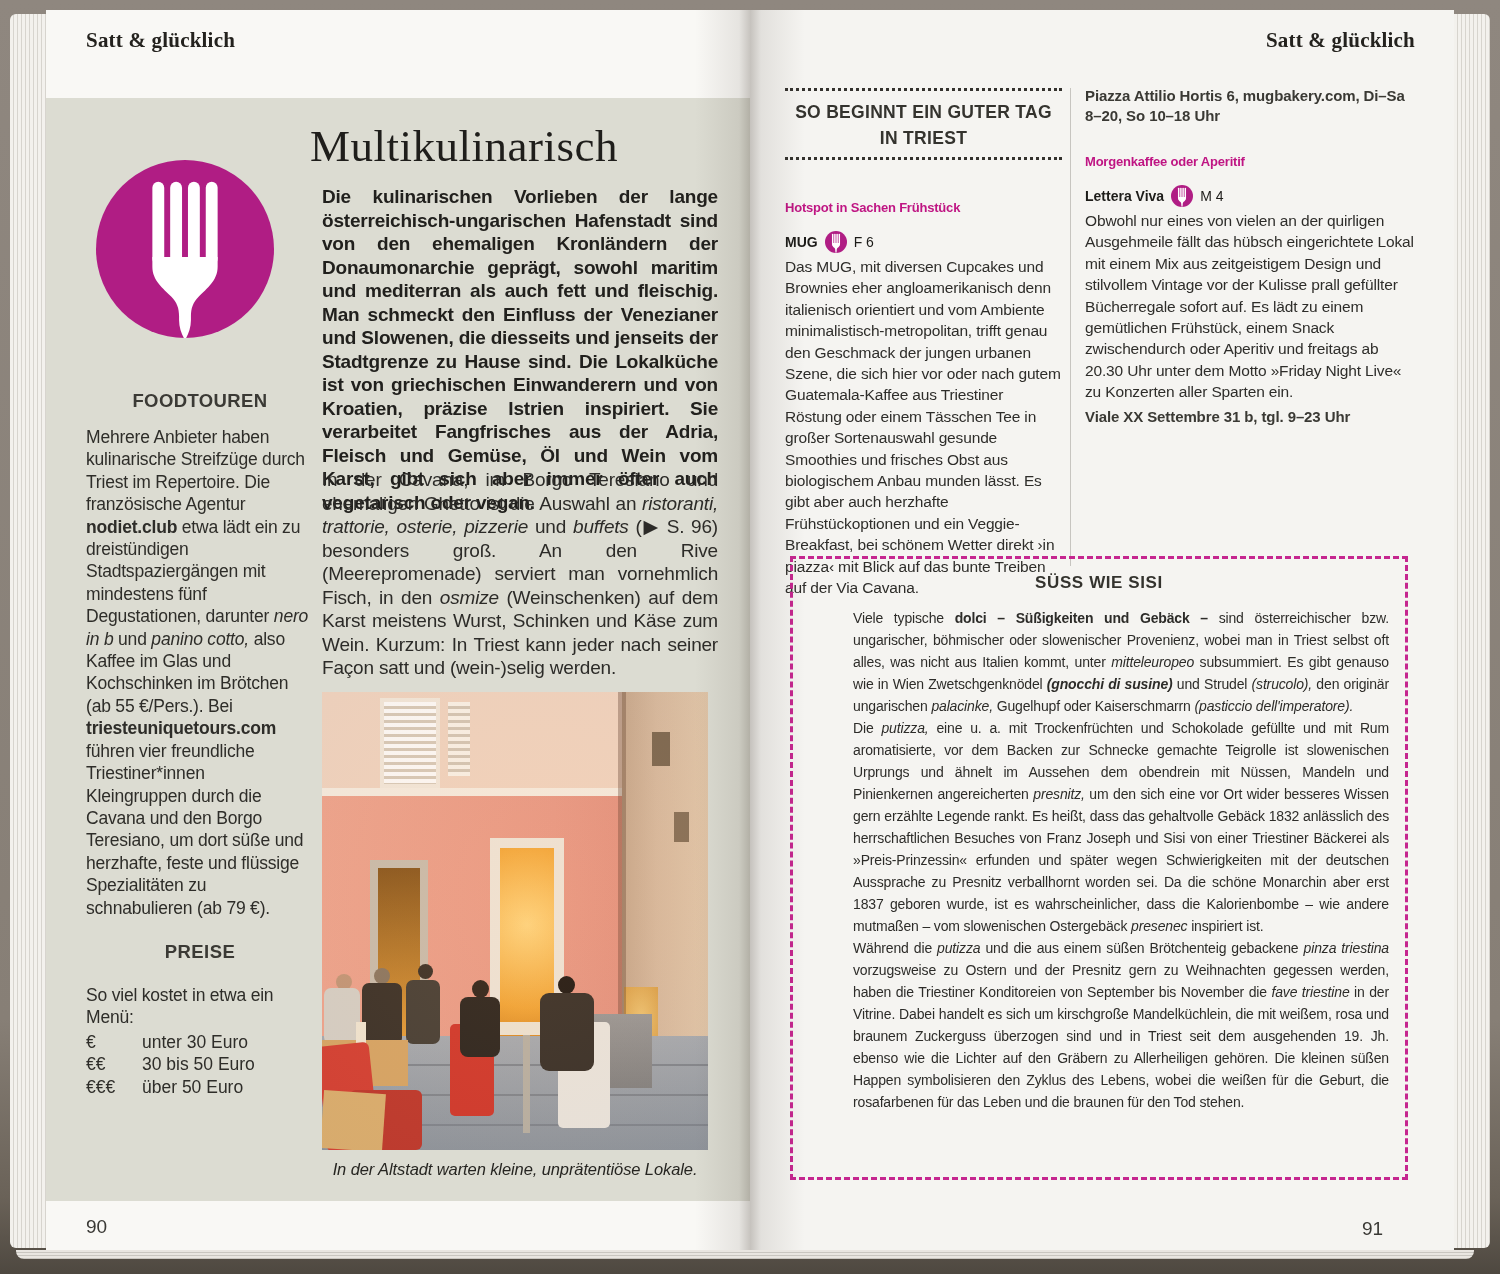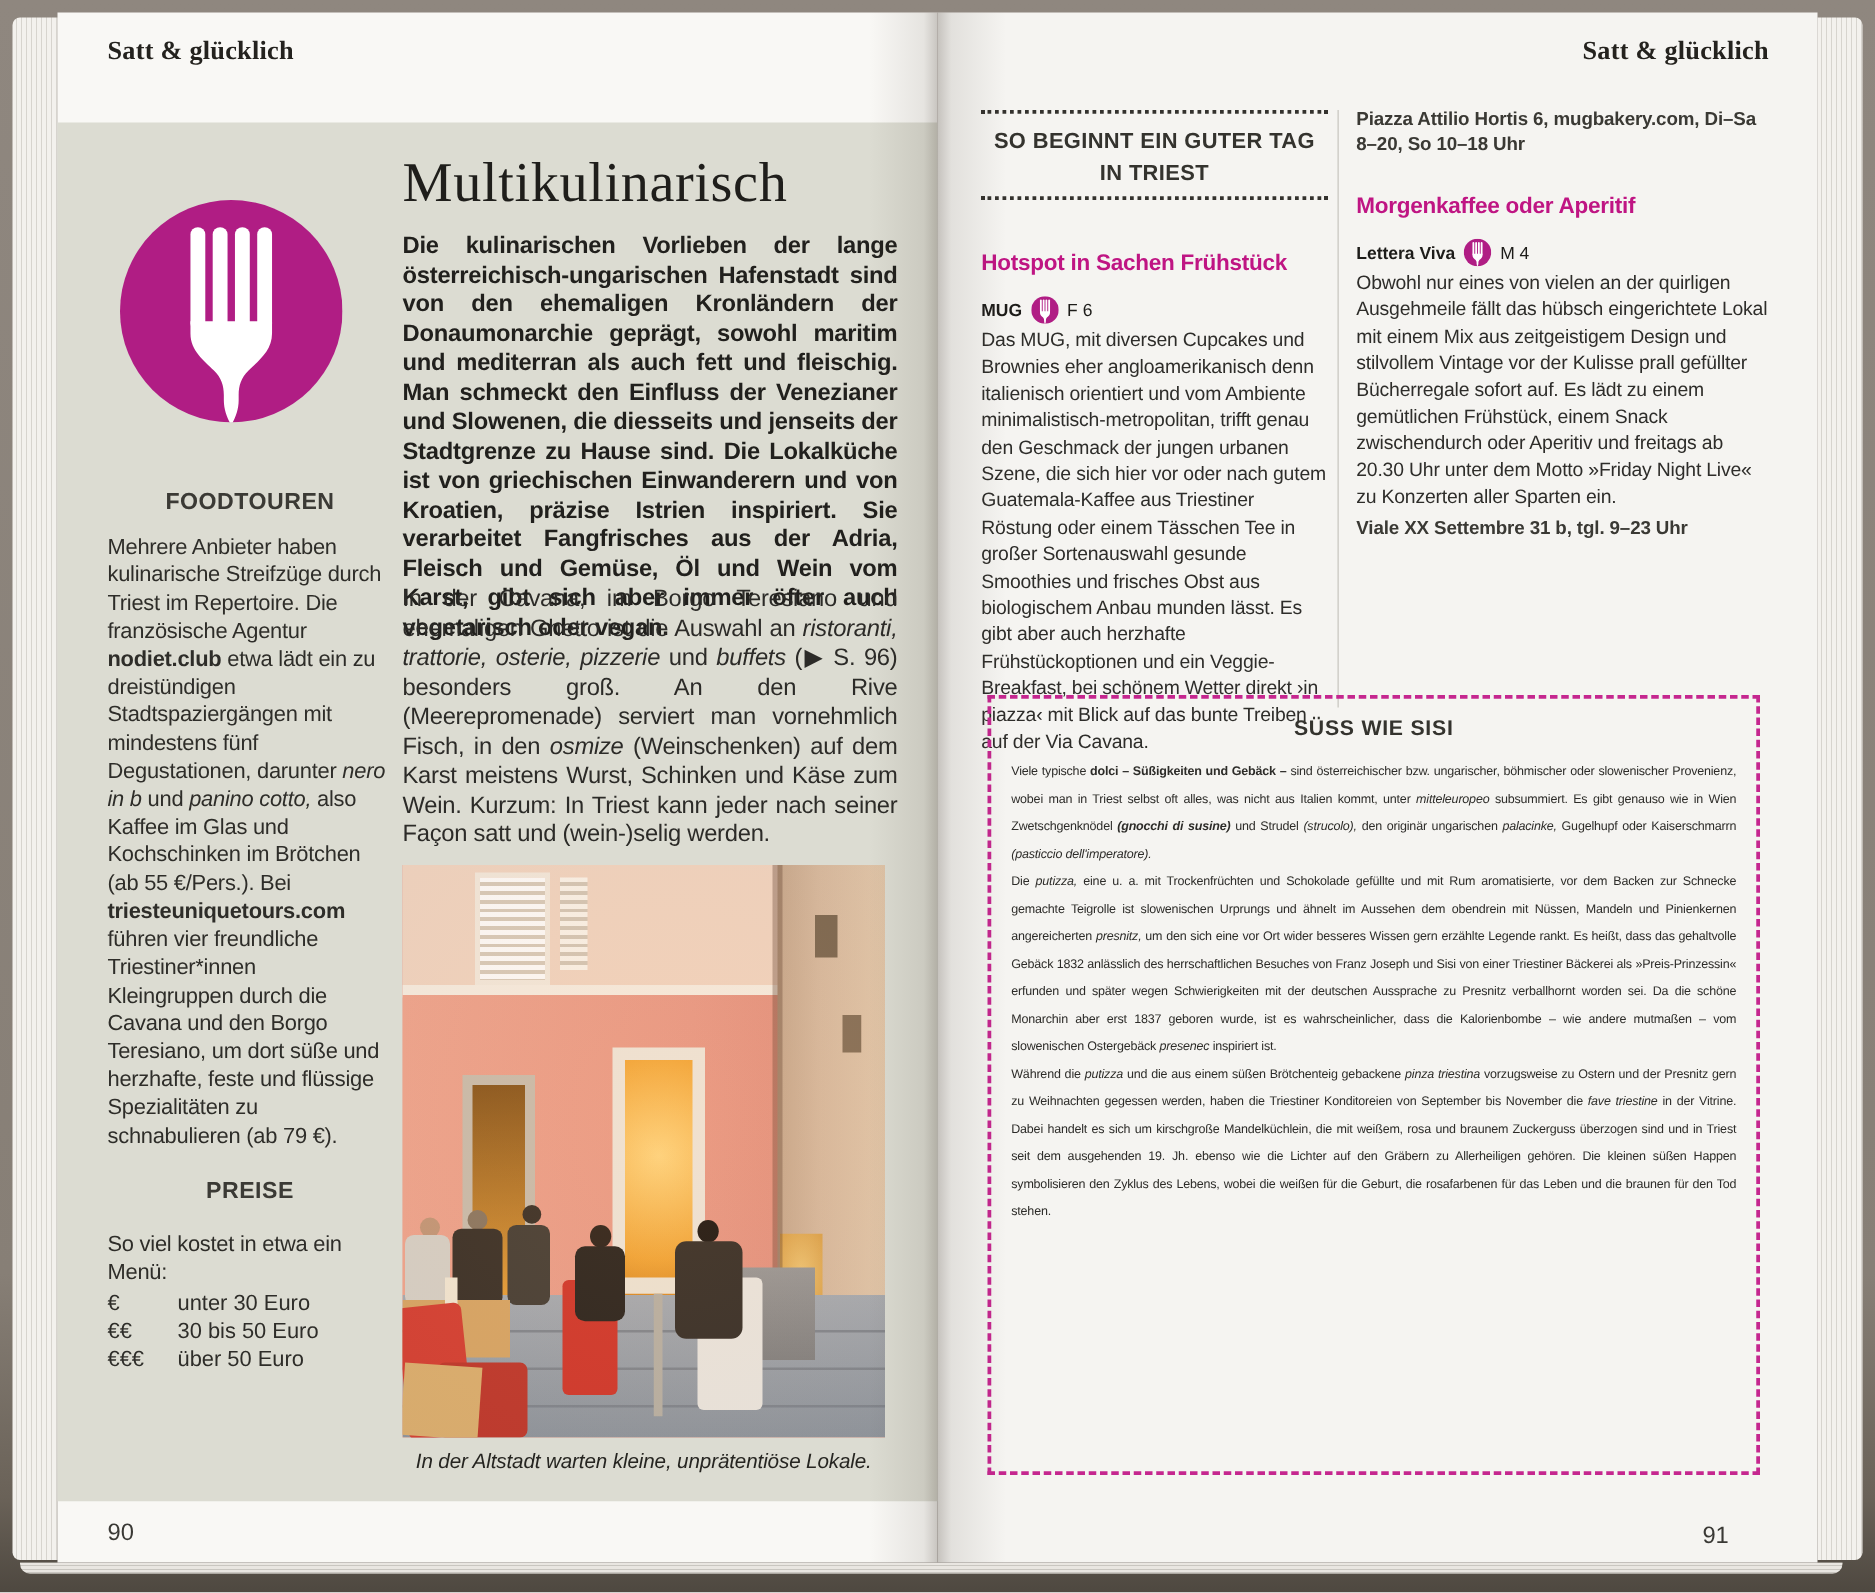--- a/index.html
+++ b/index.html
@@ -26,30 +26,30 @@
   .sidebartxt .b,.bodytxt .b,.boxtxt .b{font-weight:700;}
   .sidebartxt .i,.bodytxt .i,.boxtxt .i{font-style:italic;}
   .boxtxt .bi{font-weight:700;font-style:italic;}
   .title{font-family:"Liberation Serif",serif;font-weight:400;font-size:45px;color:#1f1e1b;letter-spacing:.5px;}
   .intro{font-size:19px;line-height:23.5px;font-weight:700;color:#21201d;text-align:justify;letter-spacing:-.2px;}
   .bodytxt{font-size:19px;line-height:23.5px;color:#2c2b28;text-align:justify;letter-spacing:-.2px;}
   .caption{font-style:italic;font-size:16.5px;color:#262521;text-align:center;letter-spacing:-.1px;}
   .pagenum{font-size:19px;color:#3a3935;}
   .dotrule{border-top:3px dotted #34322e;height:0;}
   .banner{font-weight:700;font-size:17.5px;line-height:26px;color:#34332e;text-align:center;letter-spacing:.3px;}
-  .ent-head{font-weight:700;font-size:18px;color:#bf1583;letter-spacing:-.2px;}
+  .ent-head{font-weight:700;font-size:13px;color:#bf1583;letter-spacing:-.2px;}
   .ent-name{font-weight:700;font-size:14px;color:#1d1c19;display:flex;align-items:center;gap:7px;margin-top:16px;}
   .ent-map{font-weight:400;}
   .ent-body{font-size:15.5px;line-height:21.4px;color:#2e2d2a;letter-spacing:-.15px;margin-top:3px;}
   .ent-addr{font-weight:700;font-size:15px;line-height:20px;color:#3a3934;letter-spacing:-.1px;}
   .colsep{left:1070px;top:88px;width:1px;height:478px;background:#c7c5c0;}
   .sisibox{left:790px;top:556px;width:618px;height:624px;border:3px dashed #c5268f;box-sizing:border-box;
            padding:10px 16px 8px 16px;overflow:hidden;}
   .boxtitle{font-weight:700;font-size:17px;color:#34332e;letter-spacing:.6px;text-align:center;margin:4px 0 14px 0;}
-  .boxtxt{font-size:10px;line-height:22px;color:#2d2c29;text-align:justify;letter-spacing:-.15px;}
+  .boxtxt{font-size:14px;line-height:22px;color:#2d2c29;text-align:justify;letter-spacing:-.15px;margin-left:44px;}
   .preiserow{display:flex;font-size:17.5px;line-height:22.4px;color:#2e2d29;}
   .preiserow .sym{width:56px;}
   .fork-big{width:178px;height:178px;display:block;}
   .fork-badge{width:22px;height:22px;display:inline-block;vertical-align:middle;}
   
   .photo{left:322px;top:692px;width:386px;height:458px;overflow:hidden;background:#e8a591;}
   .photo *{position:absolute;}
 </style>
 </head>
 <body>
@@ -103,21 +103,21 @@
     <div class="preiserow">
       <span class="sym">€€</span>
       <span>30 bis 50 Euro</span>
     </div>
     <div class="preiserow">
       <span class="sym">€€€</span>
       <span>über 50 Euro</span>
     </div>
   </div>
 
-  <div class="abs title" style="left:322px;top:120px;">Multikulinarisch</div>
+  <div class="abs title" style="left:310px;top:120px;">Multikulinarisch</div>
 
   <div class="abs intro" style="left:322px;top:185px;width:396px;">Die kulinarischen Vorlieben der lange österreichisch-ungarischen Hafenstadt sind von den ehemaligen Kronländern der Donaumonarchie geprägt, sowohl maritim und mediterran als auch fett und fleischig. Man schmeckt den Einfluss der Venezianer und Slowenen, die diesseits und jenseits der Stadtgrenze zu Hause sind. Die Lokalküche ist von griechischen Einwanderern und von Kroatien, präzise Istrien inspiriert. Sie verarbeitet Fangfrisches aus der Adria, Fleisch und Gemüse, Öl und Wein vom Karst, gibt sich aber immer öfter auch vegetarisch oder vegan.</div>
 
   <div class="abs bodytxt" style="left:322px;top:468px;width:396px;"><span>In der Cavana, im Borgo Teresiano und ehemaligen Ghetto ist die Auswahl an </span><span class="i">ristoranti, trattorie, osterie, pizzerie</span><span> und </span><span class="i">buffets</span><span> (▶ S. 96) besonders groß. An den Rive (Meerepromenade) serviert man vornehmlich Fisch, in den </span><span class="i">osmize</span><span> (Weinschenken) auf dem Karst meistens Wurst, Schinken und Käse zum Wein. Kurzum: In Triest kann jeder nach seiner Façon satt und (wein-)selig werden.</span></div>
 
   <div class="abs photo">
     <div style="left:0;top:0;width:386px;height:104px;background:#f2d8c6;"></div>
     <div style="left:58px;top:6px;width:52px;height:82px;background:repeating-linear-gradient(#ffffff 0 4px,#d9cebf 4px 7px);border:4px solid #f4ece1;"></div>
     <div style="left:126px;top:10px;width:22px;height:74px;background:repeating-linear-gradient(#fbf6ee 0 4px,#d5cabb 4px 7px);"></div>
     <div style="left:0;top:96px;width:386px;height:10px;background:#f7f0e6;"></div>

